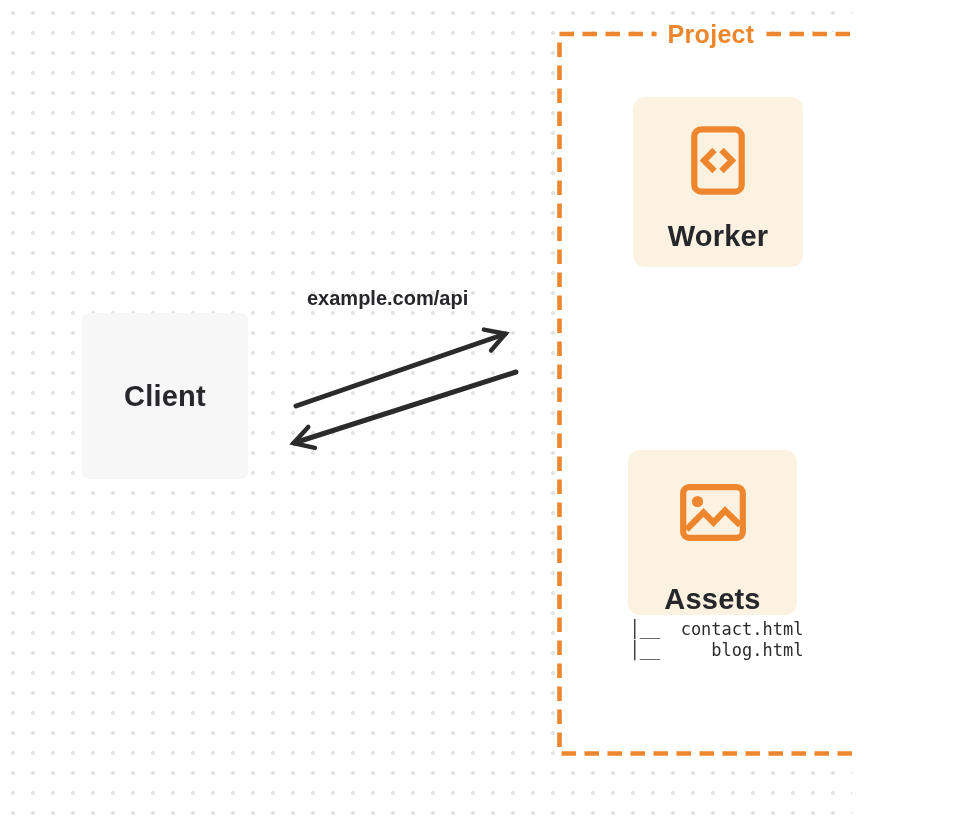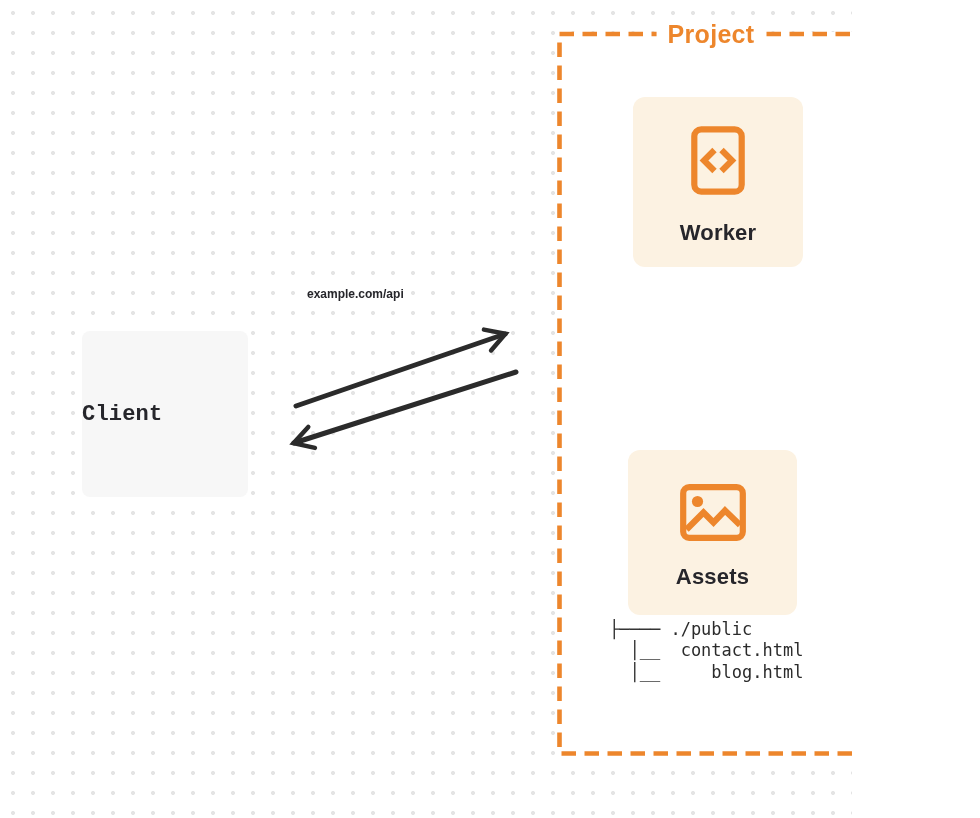--- a/index.html
+++ b/index.html
@@ -34,57 +34,57 @@
     background: #ffffff;
     padding: 1px 11px;
     font-size: 25px;
     font-weight: bold;
     letter-spacing: 0.3px;
     color: #ed862c;
     white-space: nowrap;
   }
   .client-box {
     position: absolute;
-    left: 82px; top: 331px;
+    left: 82px; top: 313px;
     width: 166px; height: 166px;
     background: #f7f7f7;
     border-radius: 8px;
     display: flex;
     align-items: center;
-    font-family: Liberation Mono, monospace;
+    justify-content: center;
   }
   .node-label {
-    font-size: 22px;
+    font-size: 29px;
     font-weight: bold;
     color: #26262b;
     letter-spacing: 0.2px;
   }
   .request-label {
     position: absolute;
     left: 307px; top: 287px;
-    font-size: 12px;
+    font-size: 20px;
     font-weight: bold;
     color: #26262b;
     white-space: nowrap;
   }
   .card {
     position: absolute;
     background: #fcf2e2;
     border-radius: 12px;
     display: flex;
     flex-direction: column;
     align-items: center;
   }
   .card.worker { left: 633px; top: 97px; width: 170px; height: 170px; }
   .card.assets { left: 628px; top: 450px; width: 169px; height: 165px; }
   .card .icon-wrap { display: block; line-height: 0; }
   .card.worker .icon-wrap { margin-top: 29px; }
   .card.assets .icon-wrap { margin-top: 34px; }
   .card.worker .node-label { margin-top: 25px; }
-  .card.assets .node-label { margin-top: 23px; }
+  .card.assets .node-label { margin-top: 42px; }
   .tree {
     position: absolute;
     left: 609px; top: 619px;
     font-family: "DejaVu Sans Mono", monospace;
     font-size: 17px;
     line-height: 21.3px;
     color: #2b2b2b;
   }
   .tree .tree-line { white-space: pre; }
 </style>
@@ -130,18 +130,17 @@
       <svg width="66" height="57" viewBox="0 0 66 57" xmlns="http://www.w3.org/2000/svg">
         <rect x="3.2" y="3.2" width="59.6" height="50.6" rx="6" fill="none" stroke="#ed862c" stroke-width="6.2"></rect>
         <circle cx="17.5" cy="17.5" r="5.6" fill="#ed862c"></circle>
         <path d="M6.5 45.5 L23.5 28.5 L33.5 38.5 L45 26.5 L60 41" fill="none" stroke="#ed862c" stroke-width="6.2" stroke-linecap="butt" stroke-linejoin="miter"></path>
       </svg>
     </span>
     <span class="node-label">Assets</span>
   </div>
 
   <div class="tree">
-    <div class="tree-line">├──── ./public</div>
     <div class="tree-line">  │__  contact.html</div>
     <div class="tree-line">  │__     blog.html</div>
   </div>
 
 </div>
 
 </body></html>

